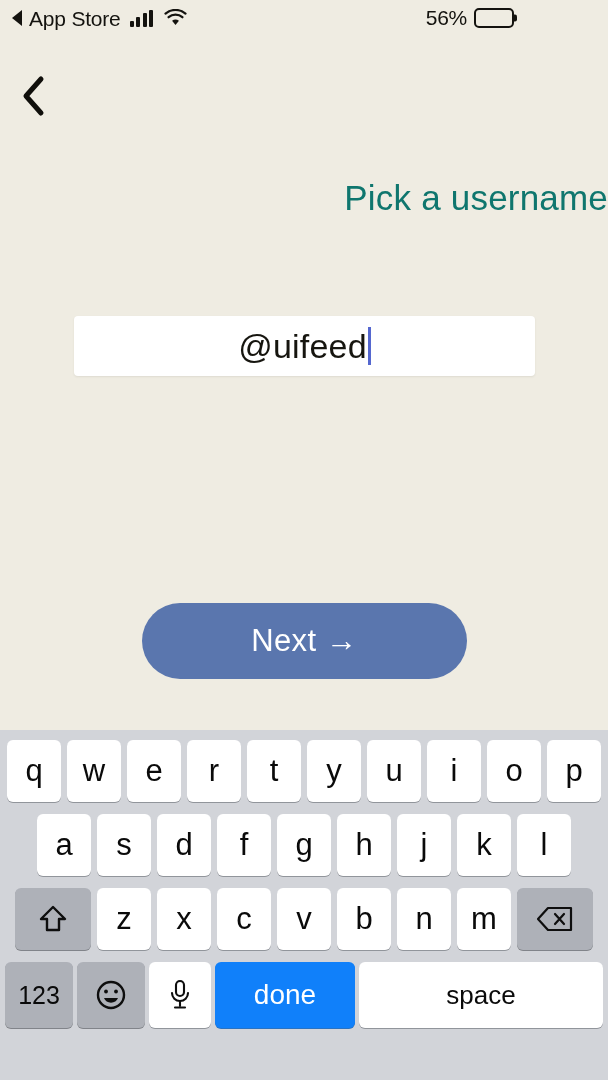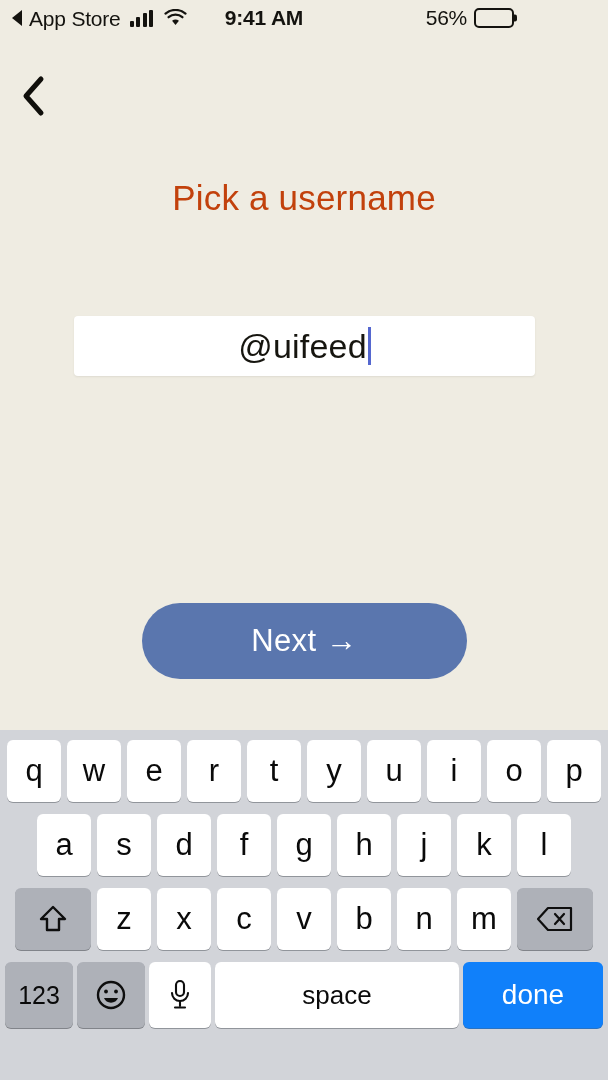--- a/index.html
+++ b/index.html
@@ -121,24 +121,24 @@
     align-items: center;
     justify-content: center;
   }
   .nav-back svg { display: block; }
 
   
   .page-title {
     position: absolute;
     top: 178px; left: 0;
     width: 608px;
-    text-align: center;
+    text-align: right;
     font-size: 35px;
     font-weight: 400;
-    color: #c2410c;
+    color: #0f766e;
     letter-spacing: 0.2px;
   }
 
   
   .username-field {
     position: absolute;
     top: 316px; left: 74px;
     width: 461px; height: 60px;
     background: #ffffff;
     border: none;
@@ -265,21 +265,20 @@
         <i></i>
         <i></i>
     </span>
     <svg class="wifi-icon" viewBox="0 0 24 18">
       <path d="M12 16.3 L8.4 11.9 a5.8 5.8 0 0 1 7.2 0 Z" fill="#14130f"></path>
       <path d="M4.8 8.2 a11.2 11.2 0 0 1 14.4 0" stroke="#14130f" stroke-width="2.4" fill="none" stroke-linecap="round"></path>
       <path d="M1.6 4.4 a16.2 16.2 0 0 1 20.8 0" stroke="#14130f" stroke-width="2.4" fill="none" stroke-linecap="round"></path>
     </svg>
   </div>
 
-  <div class="status-center">9:41 AM</div>
 
   <div class="status-right">
     <span class="battery-pct">56%</span>
     <span class="battery-icon">
       <span class="battery-fill"></span>
     </span>
   </div>
 </div>
 
 <div class="nav-back">
@@ -359,17 +358,17 @@
       </svg>
     </div>
     <div class="key key-mic">
       <svg width="26" height="34" viewBox="0 0 26 34" class="icon-svg">
         <rect x="9" y="3" width="8" height="15" rx="4" fill="none" stroke="#0e0e0e" stroke-width="2.1"></rect>
         <path d="M5 15 a8 8 0 0 0 16 0" fill="none" stroke="#0e0e0e" stroke-width="2.1" stroke-linecap="round"></path>
         <path d="M13 23 L13 28" stroke="#0e0e0e" stroke-width="2.1" stroke-linecap="round"></path>
         <path d="M8 29.5 L18 29.5" stroke="#0e0e0e" stroke-width="2.1" stroke-linecap="round"></path>
       </svg>
     </div>
+    <div class="key key-done">done</div>
     <div class="key key-space">space</div>
-    <div class="key key-done">done</div>
   </div>
 
 </div>
 
 </body></html>

